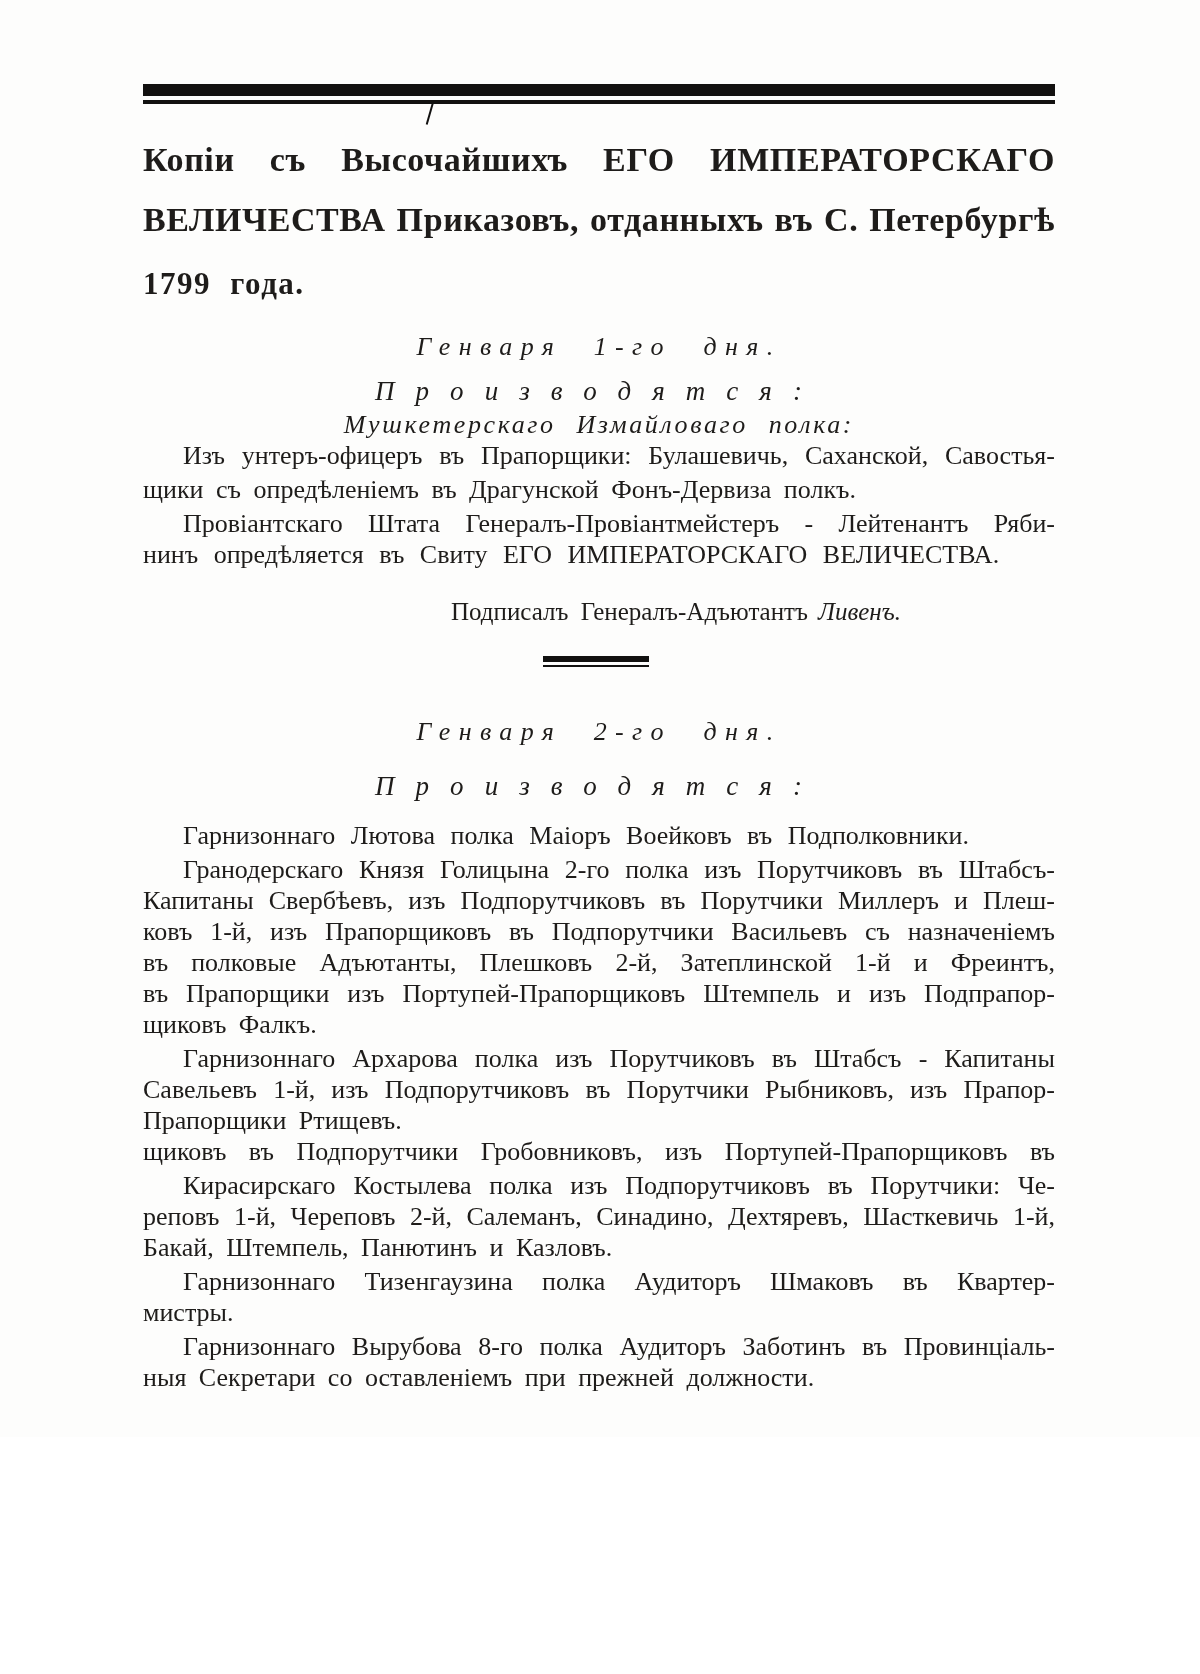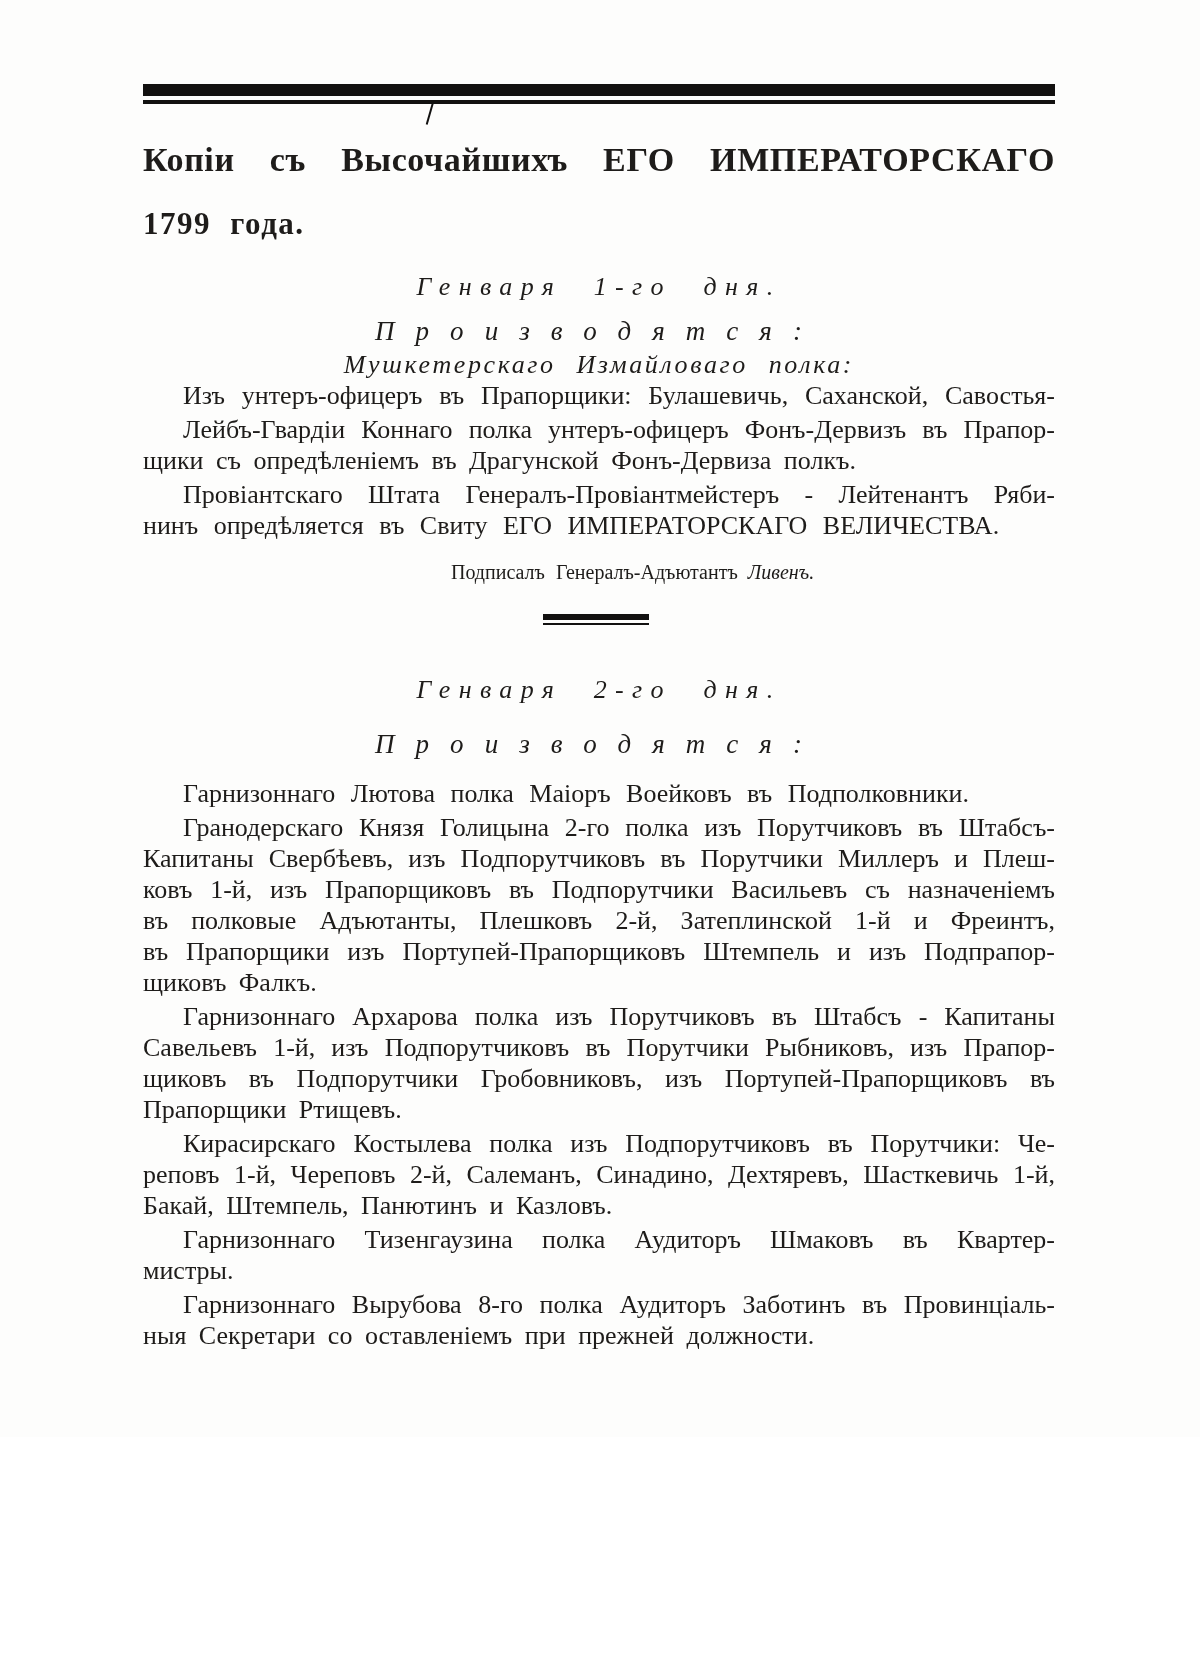--- a/index.html
+++ b/index.html
@@ -86,22 +86,22 @@
   }
   .ln.just {
     text-align:justify;
     text-align-last:justify;
   }
   .ln.first { padding-left:40px; }
   .ln.last { word-spacing:6px; }
   .ln.wide { word-spacing:9px; }
   
   .signature {
-    margin-top:20px;
-    font-size:20px;
+    margin-top:28px;
+    font-size:25px;
     padding-left:308px;
     word-spacing:6px;
   }
   .signature .sig-name { font-style:italic; padding-left:10px; }
   
   .divider {
     width:106px;
     height:3px;
     margin:30px 0 0 400px;
     border-top:6px solid #121110;
@@ -122,34 +122,34 @@
 
 <div class="page">
   <div class="column">
 
     <div class="rule-top">
       <div class="rule-artifact"></div>
     </div>
 
     <div class="title-block">
       <div class="title-line">Копіи съ Высочайшихъ ЕГО ИМПЕРАТОРСКАГО</div>
+      <div class="title-line">ВЕЛИЧЕСТВА Приказовъ, отданныхъ въ С. Петербургѣ</div>
       <div class="title-year">1799 года.</div>
     </div>
 
     <div class="sec1">
       <div class="h-date">Генваря 1-го дня.</div>
       <div class="h-prod">Производятся:</div>
       <div class="h-unit">Мушкетерскаго Измайловаго полка:</div>
 
       <div class="para-block">
         <div class="para">
           <div class="ln just first">Изъ унтеръ-офицеръ въ Прапорщики: Булашевичь, Саханской, Савостья-</div>
         </div>
         <div class="para">
-          <div class="ln just first">Лейбъ-Гвардіи Коннаго полка унтеръ-офицеръ Фонъ-Дервизъ въ Прапор-</div>
           <div class="ln last">щики съ опредѣленіемъ въ Драгунской Фонъ-Дервиза полкъ.</div>
         </div>
         <div class="para">
           <div class="ln just first">Провіантскаго Штата Генералъ-Провіантмейстеръ - Лейтенантъ Ряби-</div>
           <div class="ln last wide">нинъ опредѣляется въ Свиту ЕГО ИМПЕРАТОРСКАГО ВЕЛИЧЕСТВА.</div>
         </div>
       </div>
 
       <div class="signature">
         <span class="sig-prefix">Подписалъ Генералъ-Адъютантъ</span><span class="sig-name">Ливенъ.</span>
@@ -170,22 +170,22 @@
           <div class="ln just first">Гранодерскаго Князя Голицына 2-го полка изъ Порутчиковъ въ Штабсъ-</div>
           <div class="ln just">Капитаны Свербѣевъ, изъ Подпорутчиковъ въ Порутчики Миллеръ и Плеш-</div>
           <div class="ln just">ковъ 1-й, изъ Прапорщиковъ въ Подпорутчики Васильевъ съ назначеніемъ</div>
           <div class="ln just">въ полковые Адъютанты, Плешковъ 2-й, Затеплинской 1-й и Фреинтъ,</div>
           <div class="ln just">въ Прапорщики изъ Портупей-Прапорщиковъ Штемпель и изъ Подпрапор-</div>
           <div class="ln last">щиковъ Фалкъ.</div>
         </div>
         <div class="para">
           <div class="ln just first">Гарнизоннаго Архарова полка изъ Порутчиковъ въ Штабсъ - Капитаны</div>
           <div class="ln just">Савельевъ 1-й, изъ Подпорутчиковъ въ Порутчики Рыбниковъ, изъ Прапор-</div>
+          <div class="ln last">Прапорщики Ртищевъ.</div>
           <div class="ln just">щиковъ въ Подпорутчики Гробовниковъ, изъ Портупей-Прапорщиковъ въ</div>
-          <div class="ln last">Прапорщики Ртищевъ.</div>
         </div>
         <div class="para">
           <div class="ln just first">Кирасирскаго Костылева полка изъ Подпорутчиковъ въ Порутчики: Че-</div>
           <div class="ln just">реповъ 1-й, Череповъ 2-й, Салеманъ, Синадино, Дехтяревъ, Шасткевичь 1-й,</div>
           <div class="ln last">Бакай, Штемпель, Панютинъ и Казловъ.</div>
         </div>
         <div class="para">
           <div class="ln just first">Гарнизоннаго Тизенгаузина полка Аудиторъ Шмаковъ въ Квартер-</div>
           <div class="ln last">мистры.</div>
         </div>

